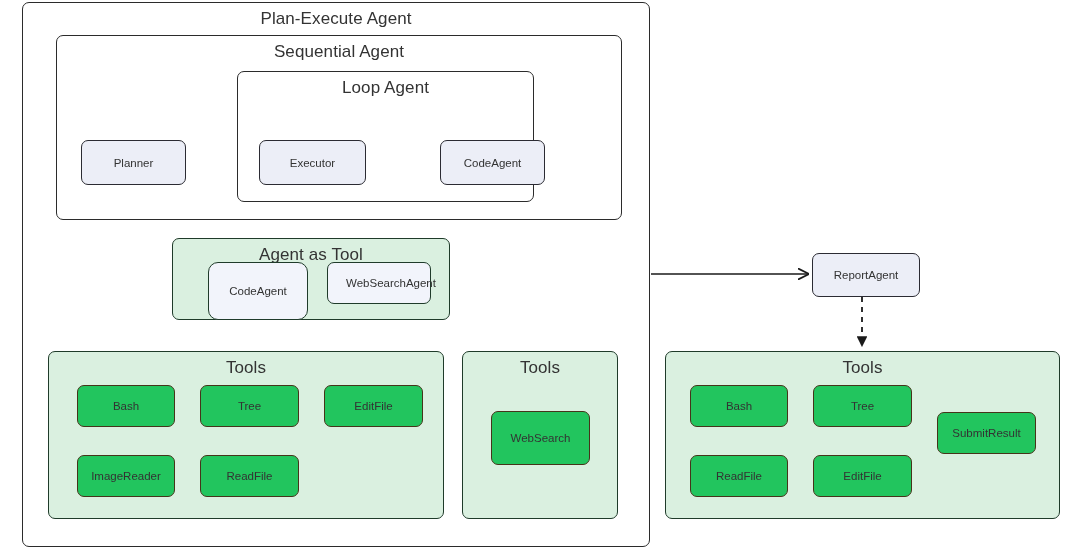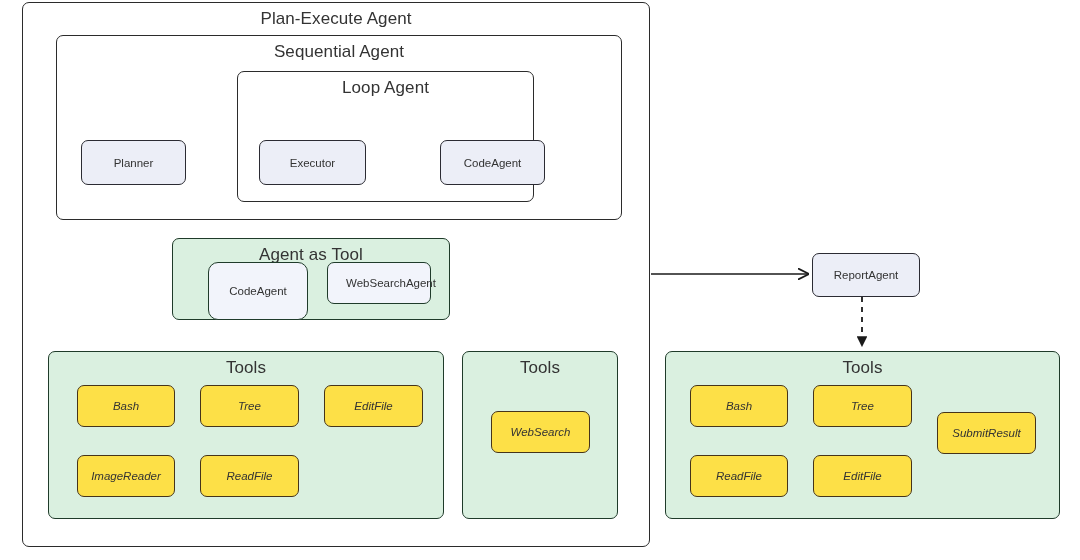--- a/index.html
+++ b/index.html
@@ -56,23 +56,22 @@
   }
   .node.agent {
     background: #eceef7;
     border-color: #2b2b33;
   }
   .node.subagent {
     background: #f2f4fb;
     border-color: #1f3b2a;
   }
   .node.tool {
-    background: #fde047;
+    background: #22c55e;
     border-color: #46341a;
-    font-style: italic;
   }
   
   .edge-layer {
     position: absolute;
     left: 0;
     top: 0;
     width: 1080px;
     height: 560px;
     pointer-events: none;
   }
@@ -148,21 +147,21 @@
   <div class="node subagent" style="left:327px; top:262px; width:104px; height:42px;padding-left:24px;">WebSearchAgent</div>
 
   <div class="node agent" style="left:812px; top:253px; width:108px; height:44px;">ReportAgent</div>
 
   <div class="node tool" style="left:77px; top:385px; width:98px; height:42px;">Bash</div>
   <div class="node tool" style="left:200px; top:385px; width:99px; height:42px;">Tree</div>
   <div class="node tool" style="left:324px; top:385px; width:99px; height:42px;">EditFile</div>
   <div class="node tool" style="left:77px; top:455px; width:98px; height:42px;">ImageReader</div>
   <div class="node tool" style="left:200px; top:455px; width:99px; height:42px;">ReadFile</div>
 
-  <div class="node tool" style="left:491px; top:411px; width:99px; height:42px;text-align:center;">WebSearch</div>
+  <div class="node tool" style="left:491px; top:411px; width:99px; height:54px;text-align:center;">WebSearch</div>
 
   <div class="node tool" style="left:690px; top:385px; width:98px; height:42px;">Bash</div>
   <div class="node tool" style="left:813px; top:385px; width:99px; height:42px;">Tree</div>
   <div class="node tool" style="left:690px; top:455px; width:98px; height:42px;">ReadFile</div>
   <div class="node tool" style="left:813px; top:455px; width:99px; height:42px;">EditFile</div>
   <div class="node tool" style="left:937px; top:412px; width:99px; height:42px;">SubmitResult</div>
 
 </div>
 
 </body></html>

